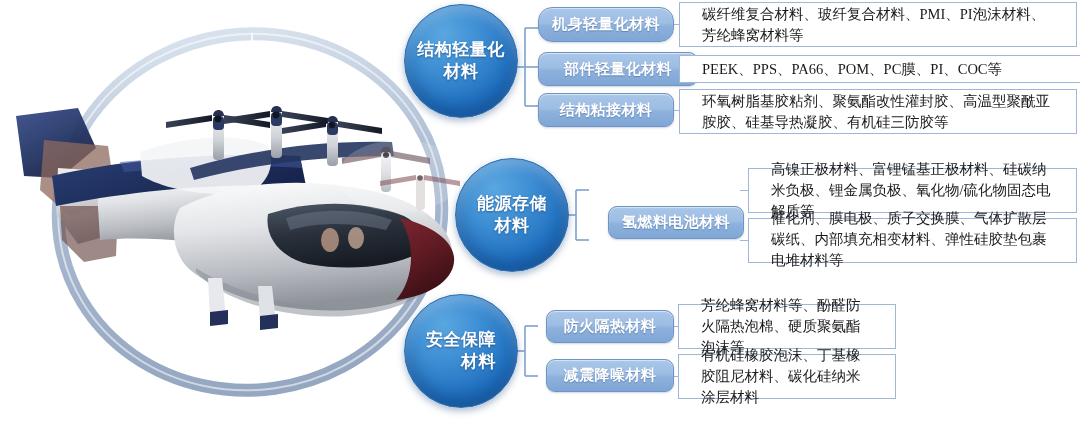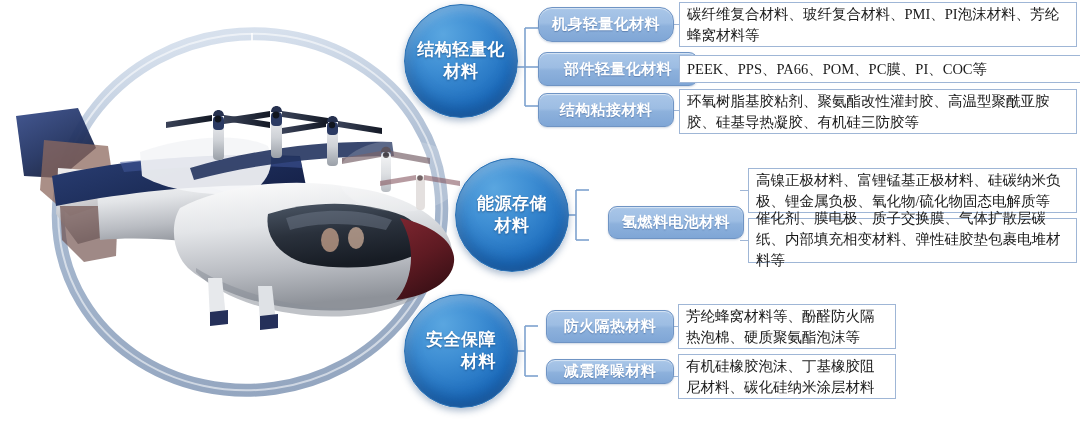--- a/index.html
+++ b/index.html
@@ -89,21 +89,21 @@
   
   .desc-box {
     position: absolute;
     z-index: 5;
     box-sizing: border-box;
     border: 1px solid #9fb6d6;
     background: #ffffff;
     color: #1a1a1a;
     font-family: "Liberation Serif", serif;
     line-height: 1.44;
-    padding: 4px 7px;
+    padding: 4px 22px;
     display: flex;
     align-items: center;
   }
   .desc-box span { display: block; }
 
   
   .stub {
     position: absolute;
     z-index: 3;
     height: 1px;
@@ -344,21 +344,21 @@
   </svg>
 
   <div class="sub-box" style="left:546px; top:310px; width:128px; height:33px; font-size:15px;">
     <span>防火隔热材料</span>
   </div>
   <div class="stub" style="left:670px; top:326px; width:10px;"></div>
   <div class="desc-box" style="left:678px; top:304px; width:218px; height:45px; font-size:14.5px;">
     <span>芳纶蜂窝材料等、酚醛防火隔热泡棉、硬质聚氨酯泡沫等</span>
   </div>
 
-  <div class="sub-box" style="left:546px; top:359px; width:128px; height:25px; font-size:15px;">
+  <div class="sub-box" style="left:546px; top:359px; width:128px; height:33px; font-size:15px;">
     <span>减震降噪材料</span>
   </div>
   <div class="stub" style="left:670px; top:376px; width:10px;"></div>
   <div class="desc-box" style="left:678px; top:354px; width:218px; height:45px; font-size:14.5px;">
     <span>有机硅橡胶泡沫、丁基橡胶阻尼材料、碳化硅纳米涂层材料</span>
   </div>
 
 </div>
 
 </body></html>

